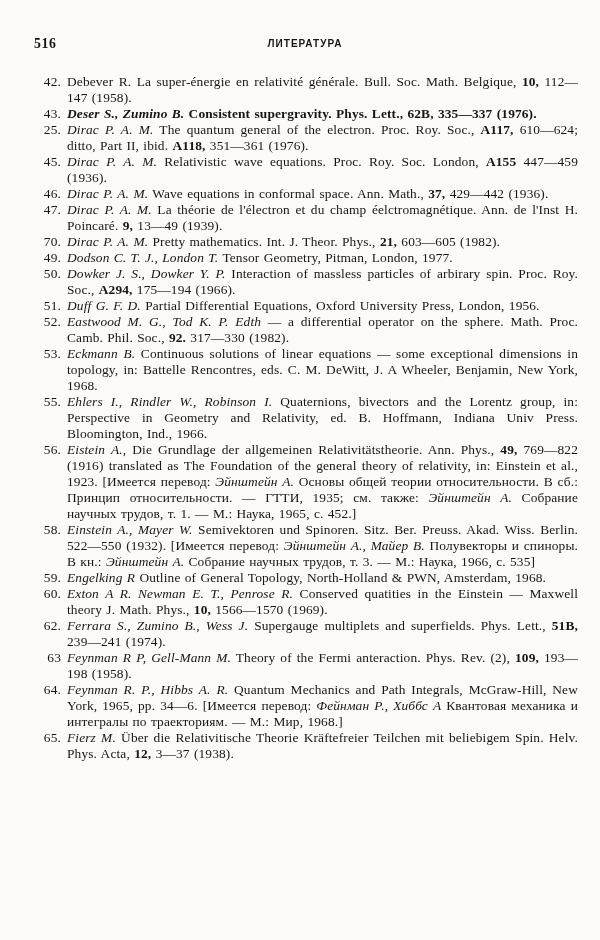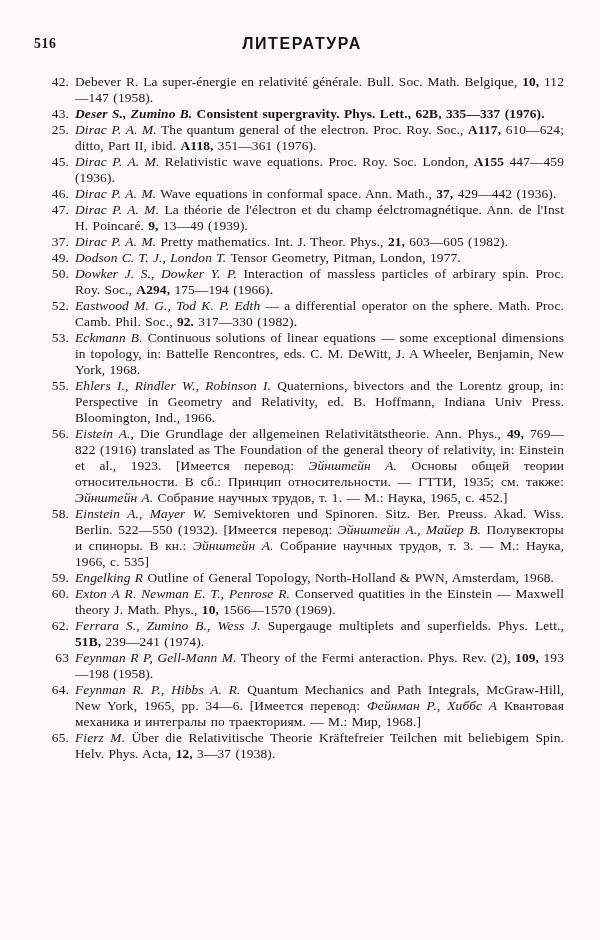--- a/index.html
+++ b/index.html
@@ -16,21 +16,21 @@
     width: 600px;
     height: 940px;
     box-sizing: border-box;
     background: var(--paper);
     color: var(--ink);
     font-family: "Liberation Serif", "DejaVu Serif", serif;
     font-size: 13.4px;
     line-height: 16px;
     letter-spacing: 0.01em;
     word-spacing: 0.06em;
-    padding: 36px 28px 0 32px;
+    padding: 36px 22px 0 32px;
     overflow: hidden;
   }
   .running-head {
     position: relative;
     height: 17px;
     margin-bottom: 21px;
   }
   .page-num {
     position: absolute;
     left: 2px;
@@ -39,26 +39,26 @@
     font-size: 13.8px;
     letter-spacing: 0.04em;
   }
   .head-title {
     position: absolute;
     left: 0;
     right: 0;
     top: 0;
     text-align: center;
     font-weight: bold;
-    font-size: 16px;
+    font-size: 10px;
     letter-spacing: 0.1em;
     font-family: "Liberation Sans", sans-serif;
   }
   .biblio-list {
-    margin: 8px;
+    margin: 0;
     padding: 0;
   }
   .entry {
     display: flex;
     align-items: flex-start;
   }
   .entry .num {
     flex: 0 0 29px;
     text-align: right;
     padding-right: 6px;
@@ -99,30 +99,34 @@
       </div>
       <div class="entry">
         <span class="num">46.</span>
         <span class="text"><span class="seg italic">Dirac P. A. M.</span><span class="seg"> Wave equations in conformal space. Ann. Math., </span><span class="seg bold">37, </span><span class="seg">429—442 (1936).</span></span>
       </div>
       <div class="entry">
         <span class="num">47.</span>
         <span class="text"><span class="seg italic">Dirac P. A. M.</span><span class="seg"> La théorie de l'électron et du champ éelctromagnétique. Ann. de l'Inst H. Poincaré. </span><span class="seg bold">9, </span><span class="seg">13—49 (1939).</span></span>
       </div>
       <div class="entry">
-        <span class="num">37.</span>
+        <span class="num">70.</span>
         <span class="text"><span class="seg italic">Dirac P. A. M.</span><span class="seg"> Pretty mathematics. Int. J. Theor. Phys., </span><span class="seg bold">21, </span><span class="seg">603—605 (1982).</span></span>
       </div>
       <div class="entry">
         <span class="num">49.</span>
         <span class="text"><span class="seg italic">Dodson C. T. J., London T.</span><span class="seg"> Tensor Geometry, Pitman, London, 1977.</span></span>
       </div>
       <div class="entry">
         <span class="num">50.</span>
         <span class="text"><span class="seg italic">Dowker J. S., Dowker Y. P.</span><span class="seg"> Interaction of massless particles of arbirary spin. Proc. Roy. Soc., </span><span class="seg bold">A294, </span><span class="seg">175—194 (1966).</span></span>
+      </div>
+      <div class="entry">
+        <span class="num">51.</span>
+        <span class="text"><span class="seg italic">Duff G. F. D.</span><span class="seg"> Partial Differential Equations, Oxford University Press, London, 1956.</span></span>
       </div>
       <div class="entry">
         <span class="num">52.</span>
         <span class="text"><span class="seg italic">Eastwood M. G., Tod K. P. Edth</span><span class="seg"> — a differential operator on the sphere. Math. Proc. Camb. Phil. Soc., </span><span class="seg bold">92. </span><span class="seg">317—330 (1982).</span></span>
       </div>
       <div class="entry">
         <span class="num">53.</span>
         <span class="text"><span class="seg italic">Eckmann B.</span><span class="seg"> Continuous solutions of linear equations — some exceptional dimensions in topology, in: Battelle Rencontres, eds. C. M. DeWitt, J. A Wheeler, Benjamin, New York, 1968.</span></span>
       </div>
       <div class="entry">

